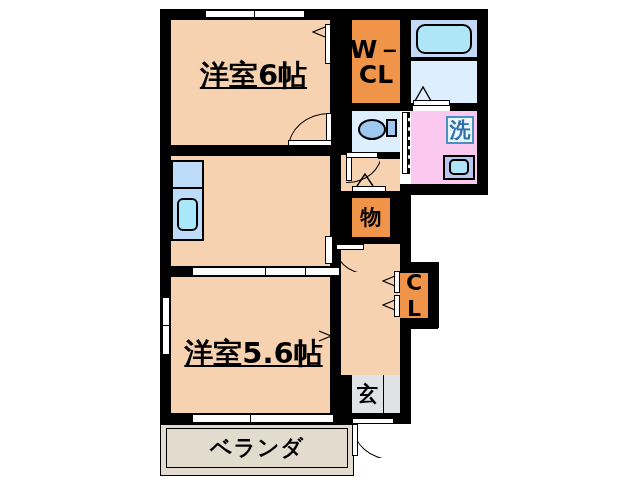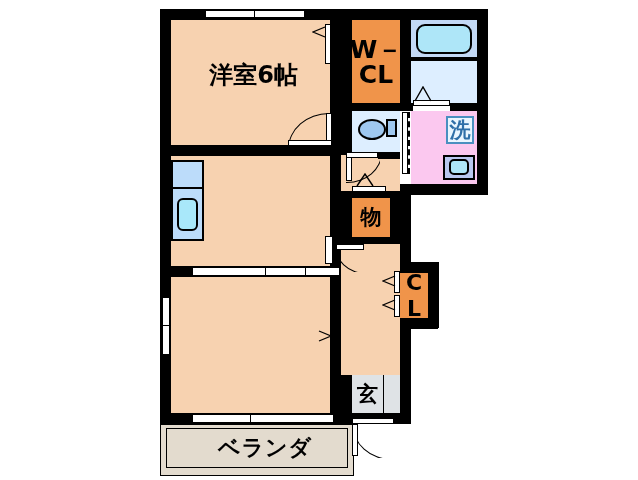--- a/index.html
+++ b/index.html
@@ -14,25 +14,25 @@
   .water{background:#ddeeff;}
   .tubroom{background:#c3d9f5;}
   .pink{background:#fbc8ef;}
   .entry{background:#dfe3e6;}
   .veranda{background:#e3dbce;}
   .white{background:#ffffff;}
   .thin{border:1px solid #000;}
   
   .lbl{display:flex;align-items:center;justify-content:center;
        color:#000;font-weight:bold;line-height:1;white-space:nowrap;}
-  .lbl-big{font-size:24px;letter-spacing:0px;}
+  .lbl-big{font-size:29px;letter-spacing:0px;text-decoration:underline;}
   .lbl-sm{font-size:21px;}
   .lbl-wcl{font-size:25px;line-height:1.02;flex-direction:column;}
   .lbl-cl{font-size:22px;line-height:1.15;flex-direction:column;}
-  .lbl-ver{font-size:22px;letter-spacing:1px;margin-left:8px;}
+  .lbl-ver{font-size:22px;letter-spacing:1px;}
   .lbl-sen{font-size:21px;color:#2f6fa8;font-weight:bold;}
   .tub{border:2px solid #000;background:#aee6f8;border-radius:9px;}
   .sinkbox{border:2px solid #000;background:#bcdcfa;}
   .sinkbowl{border:2px solid #000;background:#a9e8fa;border-radius:6px;}
   .wcbowl{background:#9fc8f0;border:2px solid #000;border-radius:50%;}
   .wctank{background:#9fc8f0;border:2px solid #000;}
   .senbox{border:2px solid #4a8fc0;background:#eaf6ff;}
   .lavbox{border:2px solid #000;background:#b9c7ef;}
   .lavbowl{border:2px solid #000;background:#aee6f8;border-radius:5px;}
   
@@ -194,14 +194,15 @@
   <div class="abs" style="left:162px;top:325px;width:8px;height:1px;background:#000;"></div>
 
   <div class="abs slid" style="left:192px;top:414px;width:142px;height:9px;"></div>
   <div class="abs" style="left:250px;top:414px;width:1px;height:9px;background:#000;"></div>
 
   <svg class="abs" style="left:318px;top:330px;width:14px;height:12px;" viewBox="0 0 14 12">
      <polyline points="1,1 13,6 1,11" fill="none" stroke="#000" stroke-width="1.3"></polyline>
   </svg>
 
   <div class="abs lbl lbl-big" style="left:171px;top:55px;width:165px;height:40px;">洋室6帖</div>
+  <div class="abs lbl lbl-big" style="left:171px;top:333px;width:165px;height:40px;">洋室5.6帖</div>
 
 </div>
 
 </body></html>

